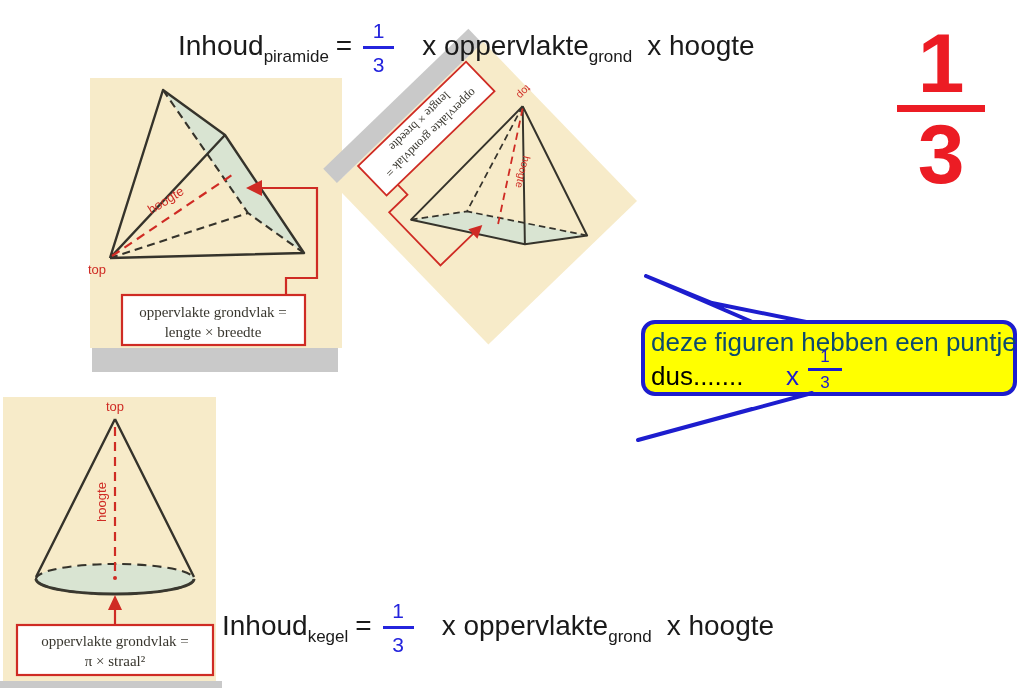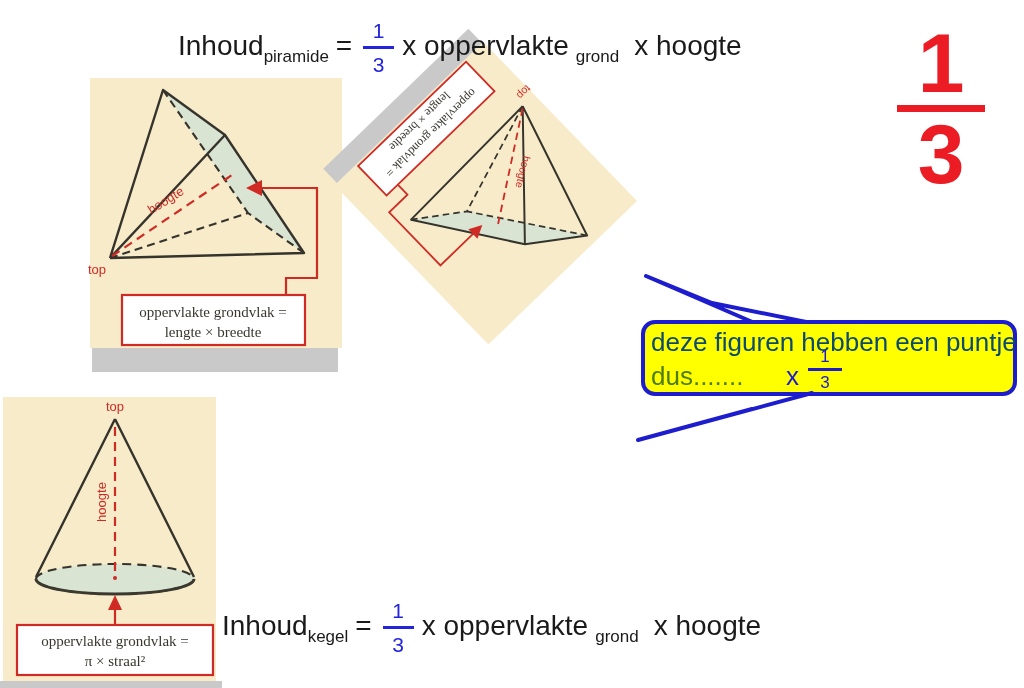--- a/index.html
+++ b/index.html
@@ -18,35 +18,35 @@
   .redfill{fill:#cf2b24;}
   .redlabel{fill:#cf2b24;font-family:"Liberation Sans",sans-serif;font-size:13px;}
   .lbox{fill:#ffffff;stroke:#cf2b24;stroke-width:2.2;}
   .boxtext{fill:#38362e;font-family:"Liberation Serif",serif;font-size:15px;}
   .bluetail{stroke:#1d1dce;stroke-width:4;fill:none;stroke-linecap:round;stroke-linejoin:round;}
 
   
   .formula{position:absolute;font-size:28px;color:#1a1a1a;white-space:nowrap;}
   .fsub{font-size:17px;vertical-align:-7px;}
   .feq{margin:0 7px;}
-  .fx1{margin-left:4px;}
-  .fsub2{font-size:17px;vertical-align:-7px;margin-left:7px;}
+  .fx1{margin-left:24px;}
+  .fsub2{font-size:17px;vertical-align:-7px;margin-left:0;}
   .fx2{margin-left:15px;}
   .frac{display:inline-flex;flex-direction:column;align-items:center;vertical-align:middle;
         color:#2424dd;font-size:21px;line-height:1;margin:0 4px;}
   .frac .bar{width:31px;height:3px;background:#2424dd;margin:5px 0;}
 
   
   .bigfrac{position:absolute;left:893px;top:30px;width:96px;display:flex;flex-direction:column;
            align-items:center;color:#ec1c24;font-weight:bold;font-size:84px;line-height:66px;}
   .bigfrac .bar{width:88px;height:7px;background:#ec1c24;margin:9px 0;}
 
   
   .co1{position:absolute;left:651px;top:327px;font-size:26px;color:#0c4a6e;white-space:nowrap;}
-  .co2{position:absolute;left:651px;top:361px;font-size:26px;color:#4d7c0f;}
+  .co2{position:absolute;left:651px;top:361px;font-size:26px;color:#000000;}
   .cox{position:absolute;left:786px;top:361px;font-size:26px;color:#1d1dce;}
   .cofrac{position:absolute;left:806px;top:348px;width:38px;display:flex;flex-direction:column;
           align-items:center;color:#1d1dce;font-size:17px;line-height:1;}
   .cofrac .bar{width:34px;height:2.5px;background:#1d1dce;margin:3px 0;}
 </style>
 </head>
 <body>
 
 <div id="page">
 

